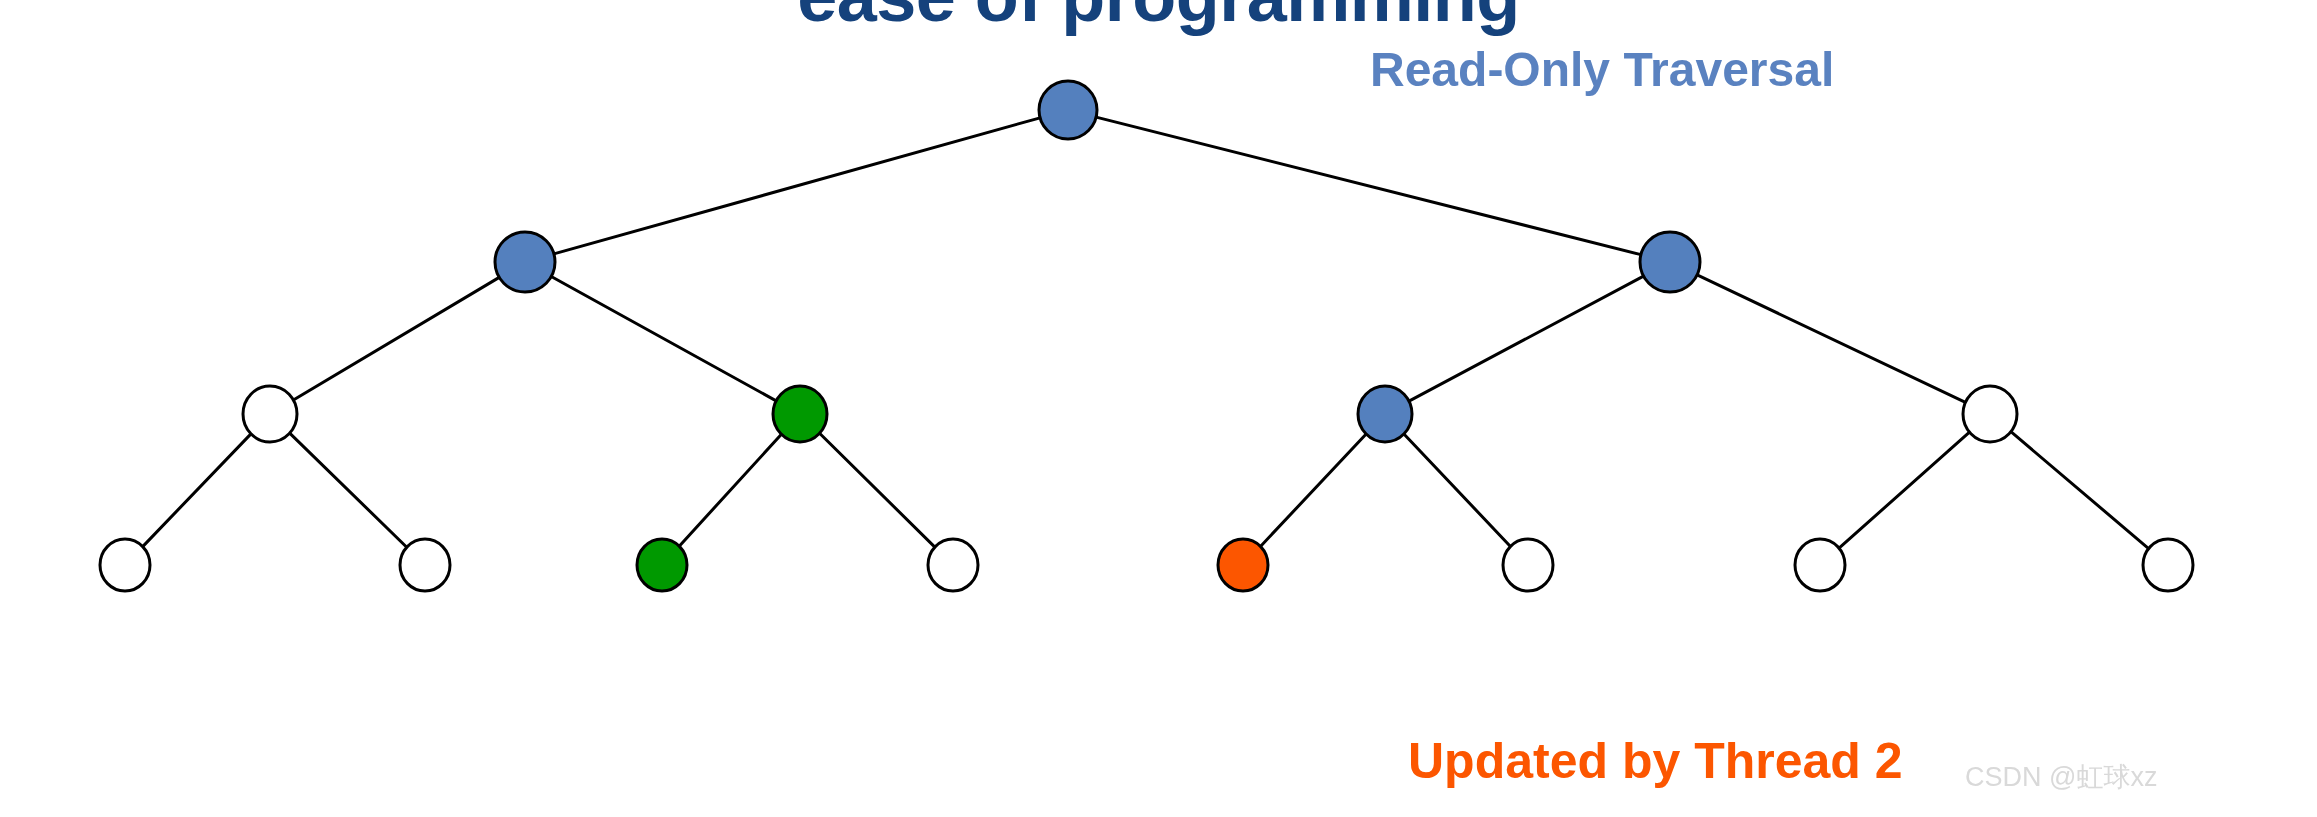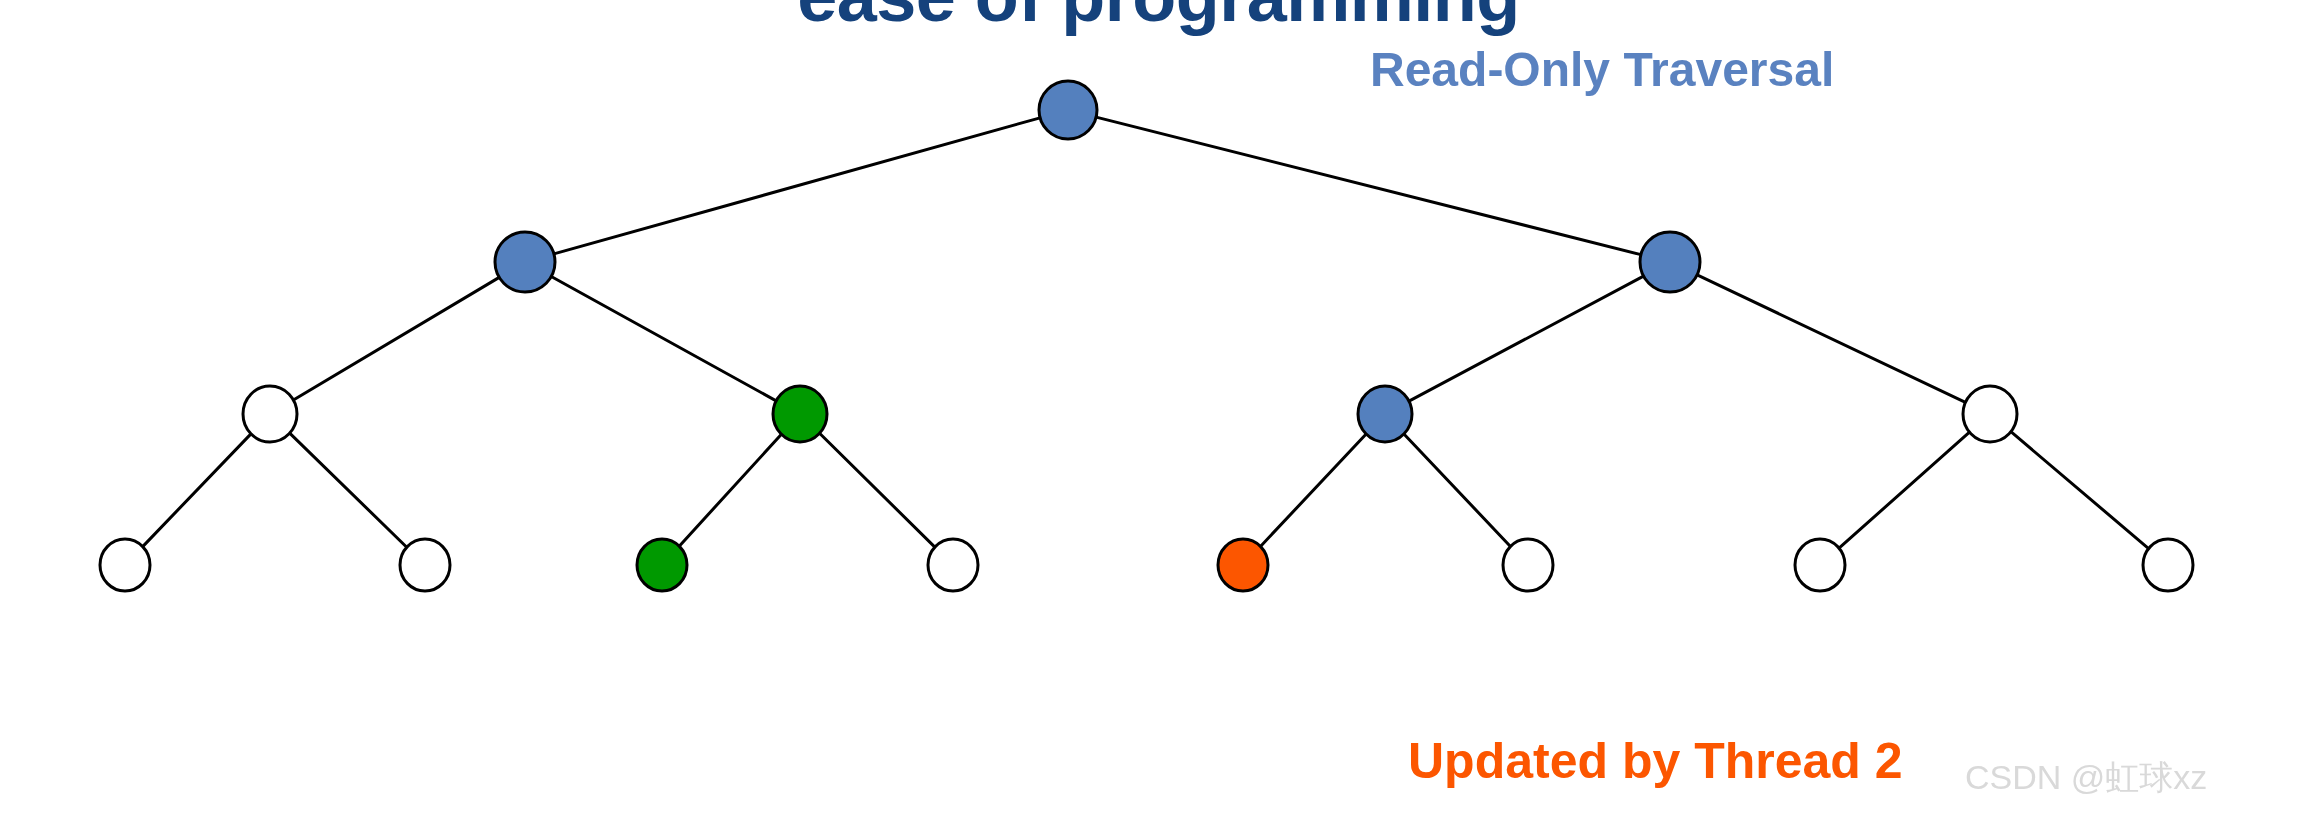--- a/index.html
+++ b/index.html
@@ -71,21 +71,21 @@
     line-height: 58px;
     color: #FC5600;
     white-space: nowrap;
   }
   .watermark {
     position: absolute;
     left: 1965px;
     top: 757px;
     font-family: "Liberation Sans", sans-serif;
     font-weight: normal;
-    font-size: 34px;
+    font-size: 27px;
     line-height: 40px;
     color: #D9D9D9;
     white-space: nowrap;
     pointer-events: none;
   }
 </style>
 </head>
 <body>
 
 <div id="stage">

